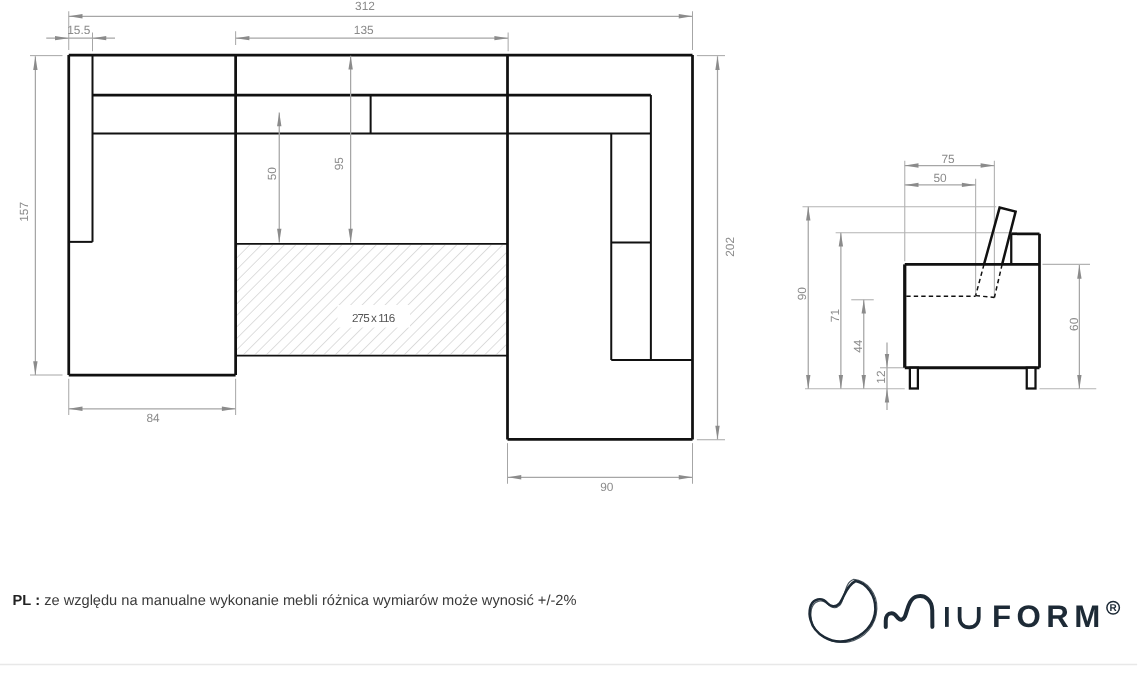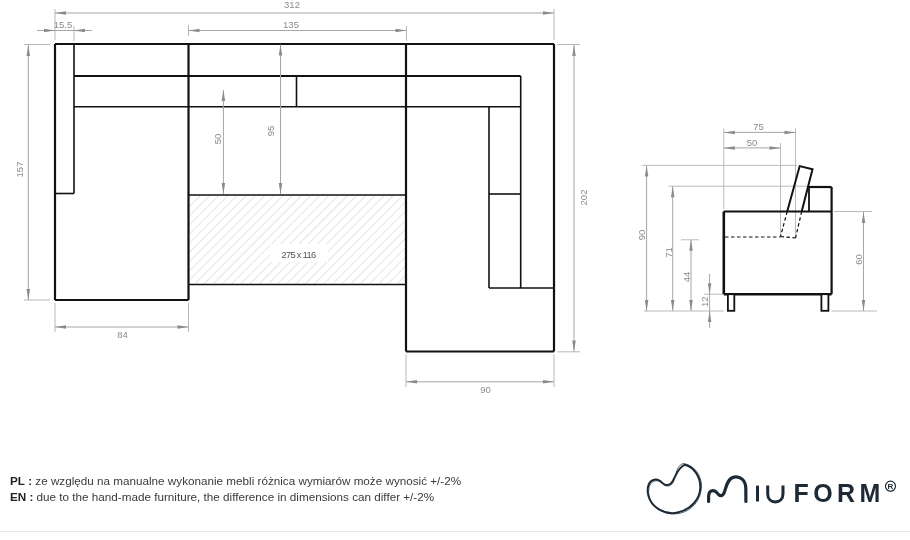--- a/index.html
+++ b/index.html
@@ -252,15 +252,14 @@
 <g>
   <circle cx="890.5" cy="486.2" r="5" stroke="#1d2a36" stroke-width="1.2" fill="none"></circle>
   <text x="890.5" y="489.2" text-anchor="middle" font-family="Liberation Sans, sans-serif" font-size="8" font-weight="bold" fill="#1d2a36">R</text>
 </g>
 
 <line x1="0" y1="531.5" x2="910" y2="531.5" stroke="#e8e8e8" stroke-width="1.2"></line>
 </svg>
 
 <div class="footer">
   <div><b>PL&nbsp;:</b> ze względu na manualne wykonanie mebli różnica wymiarów może wynosić +/-2%</div>
-  <div><b>EN&nbsp;:</b> due to the hand-made furniture, the difference in dimensions can differ +/-2%</div>
 </div>
 </div>
 
 </body></html>

